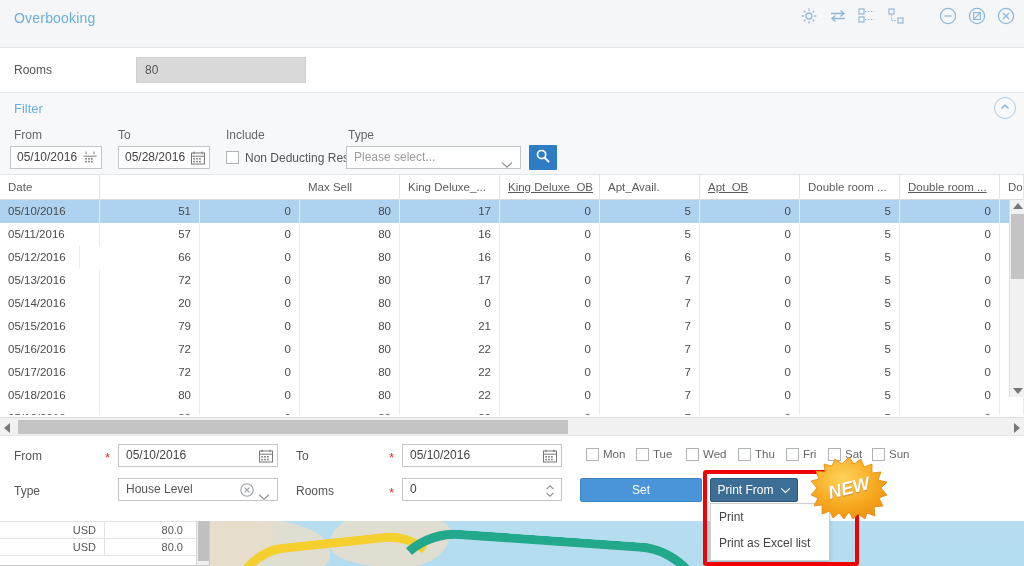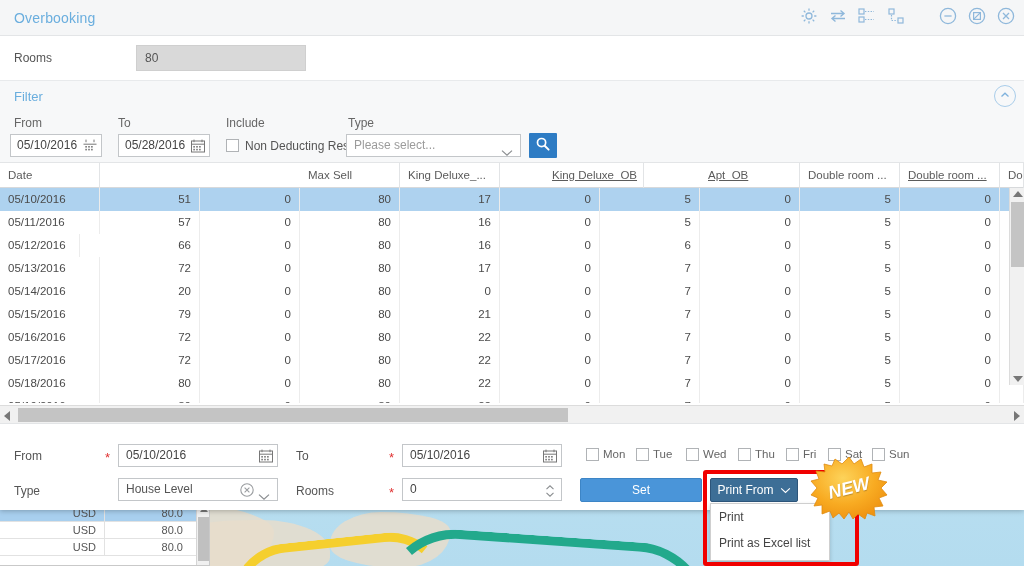--- a/index.html
+++ b/index.html
@@ -77,21 +77,21 @@
 
   
   #dialog {
     position: absolute; left: 0; top: 0; width: 1024px; height: 510px;
     background: #ffffff;
     box-shadow: 0 1px 5px rgba(0,0,0,.25);
   }
 
   
   #titlebar {
-    position: relative; height: 36px; background: #f5f6f7;
+    position: relative; height: 48px; background: #f5f6f7;
     border-bottom: 1px solid #e3e5e7;
   }
   #window-title {
     position: absolute; left: 14px; top: 10px;
     font-size: 14px; color: #6aaede; letter-spacing: .2px;
   }
   #titlebar-tools {
     position: absolute; right: 8px; top: 6px;
     display: flex; align-items: center; gap: 9px;
   }
@@ -465,21 +465,22 @@
         </svg>
       </span>
     </div>
   </div>
 
   <div id="grid">
     <div id="grid-head">
         <div class="hcell" style="left: 0px; width: 100px;">Date</div>
         <div class="hcell" style="left: 300px; width: 100px;">Max Sell</div>
         <div class="hcell" style="left: 400px; width: 100px;">King Deluxe_...</div>
-        <div class="hcell" style="left: 500px; width: 100px; margin-left: 44px;"><u>King Deluxe_OB</u></div>
+        <div class="hcell" style="left: 500px; width: 100px;"><u>King Deluxe_OB</u></div>
+        <div class="hcell" style="left: 600px; width: 100px;">Apt_Avail.</div>
         <div class="hcell" style="left: 700px; width: 100px;"><u>Apt_OB</u></div>
         <div class="hcell" style="left: 800px; width: 100px;">Double room ...</div>
         <div class="hcell" style="left: 900px; width: 100px;"><u>Double room ...</u></div>
         <div class="hcell" style="left: 1000px; width: 24px;">Do</div>
       </div>
     <div id="grid-body">
         <div class="grow sel">
           <div class="gcell" style="left: 0px; width: 100px;">05/10/2016</div>
           <div class="gcell r" style="left: 100px; width: 100px;">51</div>
           <div class="gcell r" style="left: 200px; width: 100px;">0</div>

